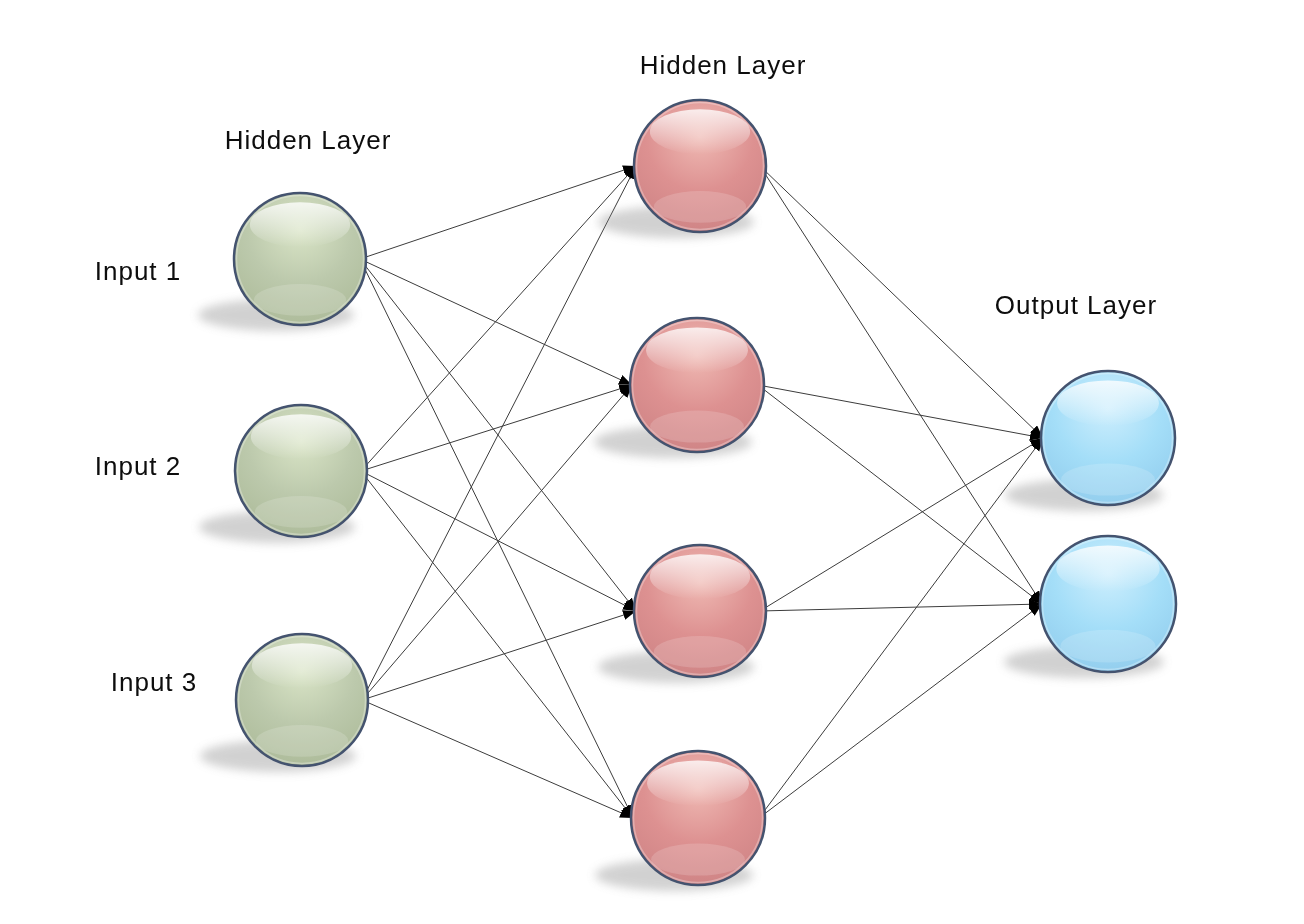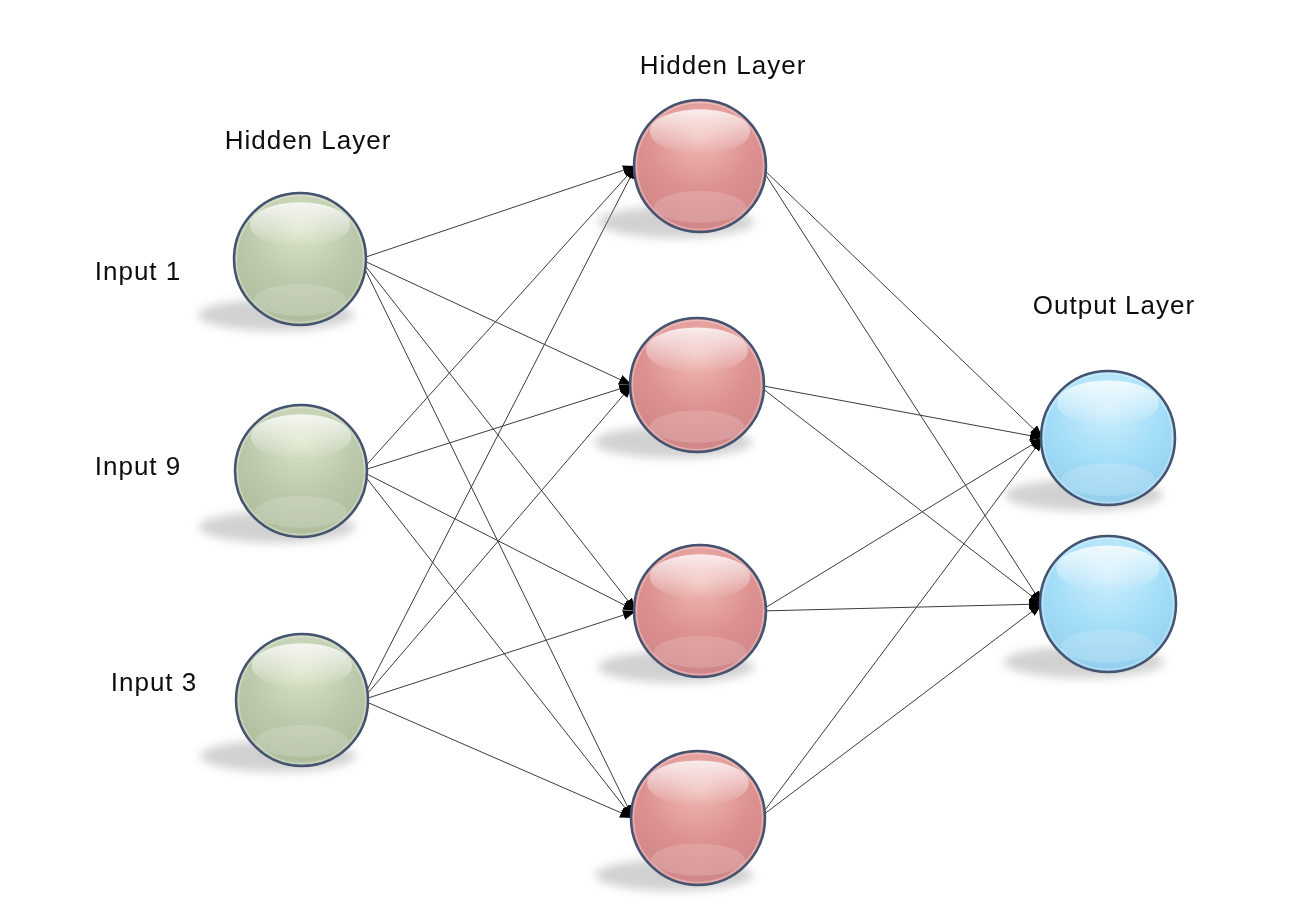--- a/index.html
+++ b/index.html
@@ -150,18 +150,18 @@
           <circle cx="1108" cy="604" r="68" fill="url(#grad-output)" stroke="#44536f" stroke-width="2.5"></circle>
           <circle cx="1108" cy="604" r="65.5" fill="none" stroke="#ffffff" stroke-opacity="0.3" stroke-width="1.5"></circle>
           <ellipse cx="1108" cy="568.64" rx="51.68" ry="23.12" fill="url(#gloss)"></ellipse>
           <ellipse cx="1108" cy="646.16" rx="47.599999999999994" ry="16.32" fill="#ffffff" opacity="0.16"></ellipse>
         </g>
       </g>
     </svg>
 
   <div class="layer-title" style="left: 308px; top: 140px;">Hidden Layer</div>
   <div class="layer-title" style="left: 723px; top: 65px;">Hidden Layer</div>
-  <div class="layer-title" style="left: 1114px; top: 305px; text-align: center;">Output Layer</div>
+  <div class="layer-title" style="left: 1076px; top: 305px; text-align: center;">Output Layer</div>
 
   <div class="node-label" style="left: 138px; top: 264px; margin-top: 7px;">Input 1</div>
-  <div class="node-label" style="left: 138px; top: 466px;">Input 9</div>
+  <div class="node-label" style="left: 138px; top: 466px;">Input 2</div>
   <div class="node-label" style="left: 138px; top: 682px; margin-left: 16px;">Input 3</div>
 </div>
 
 </body></html>

